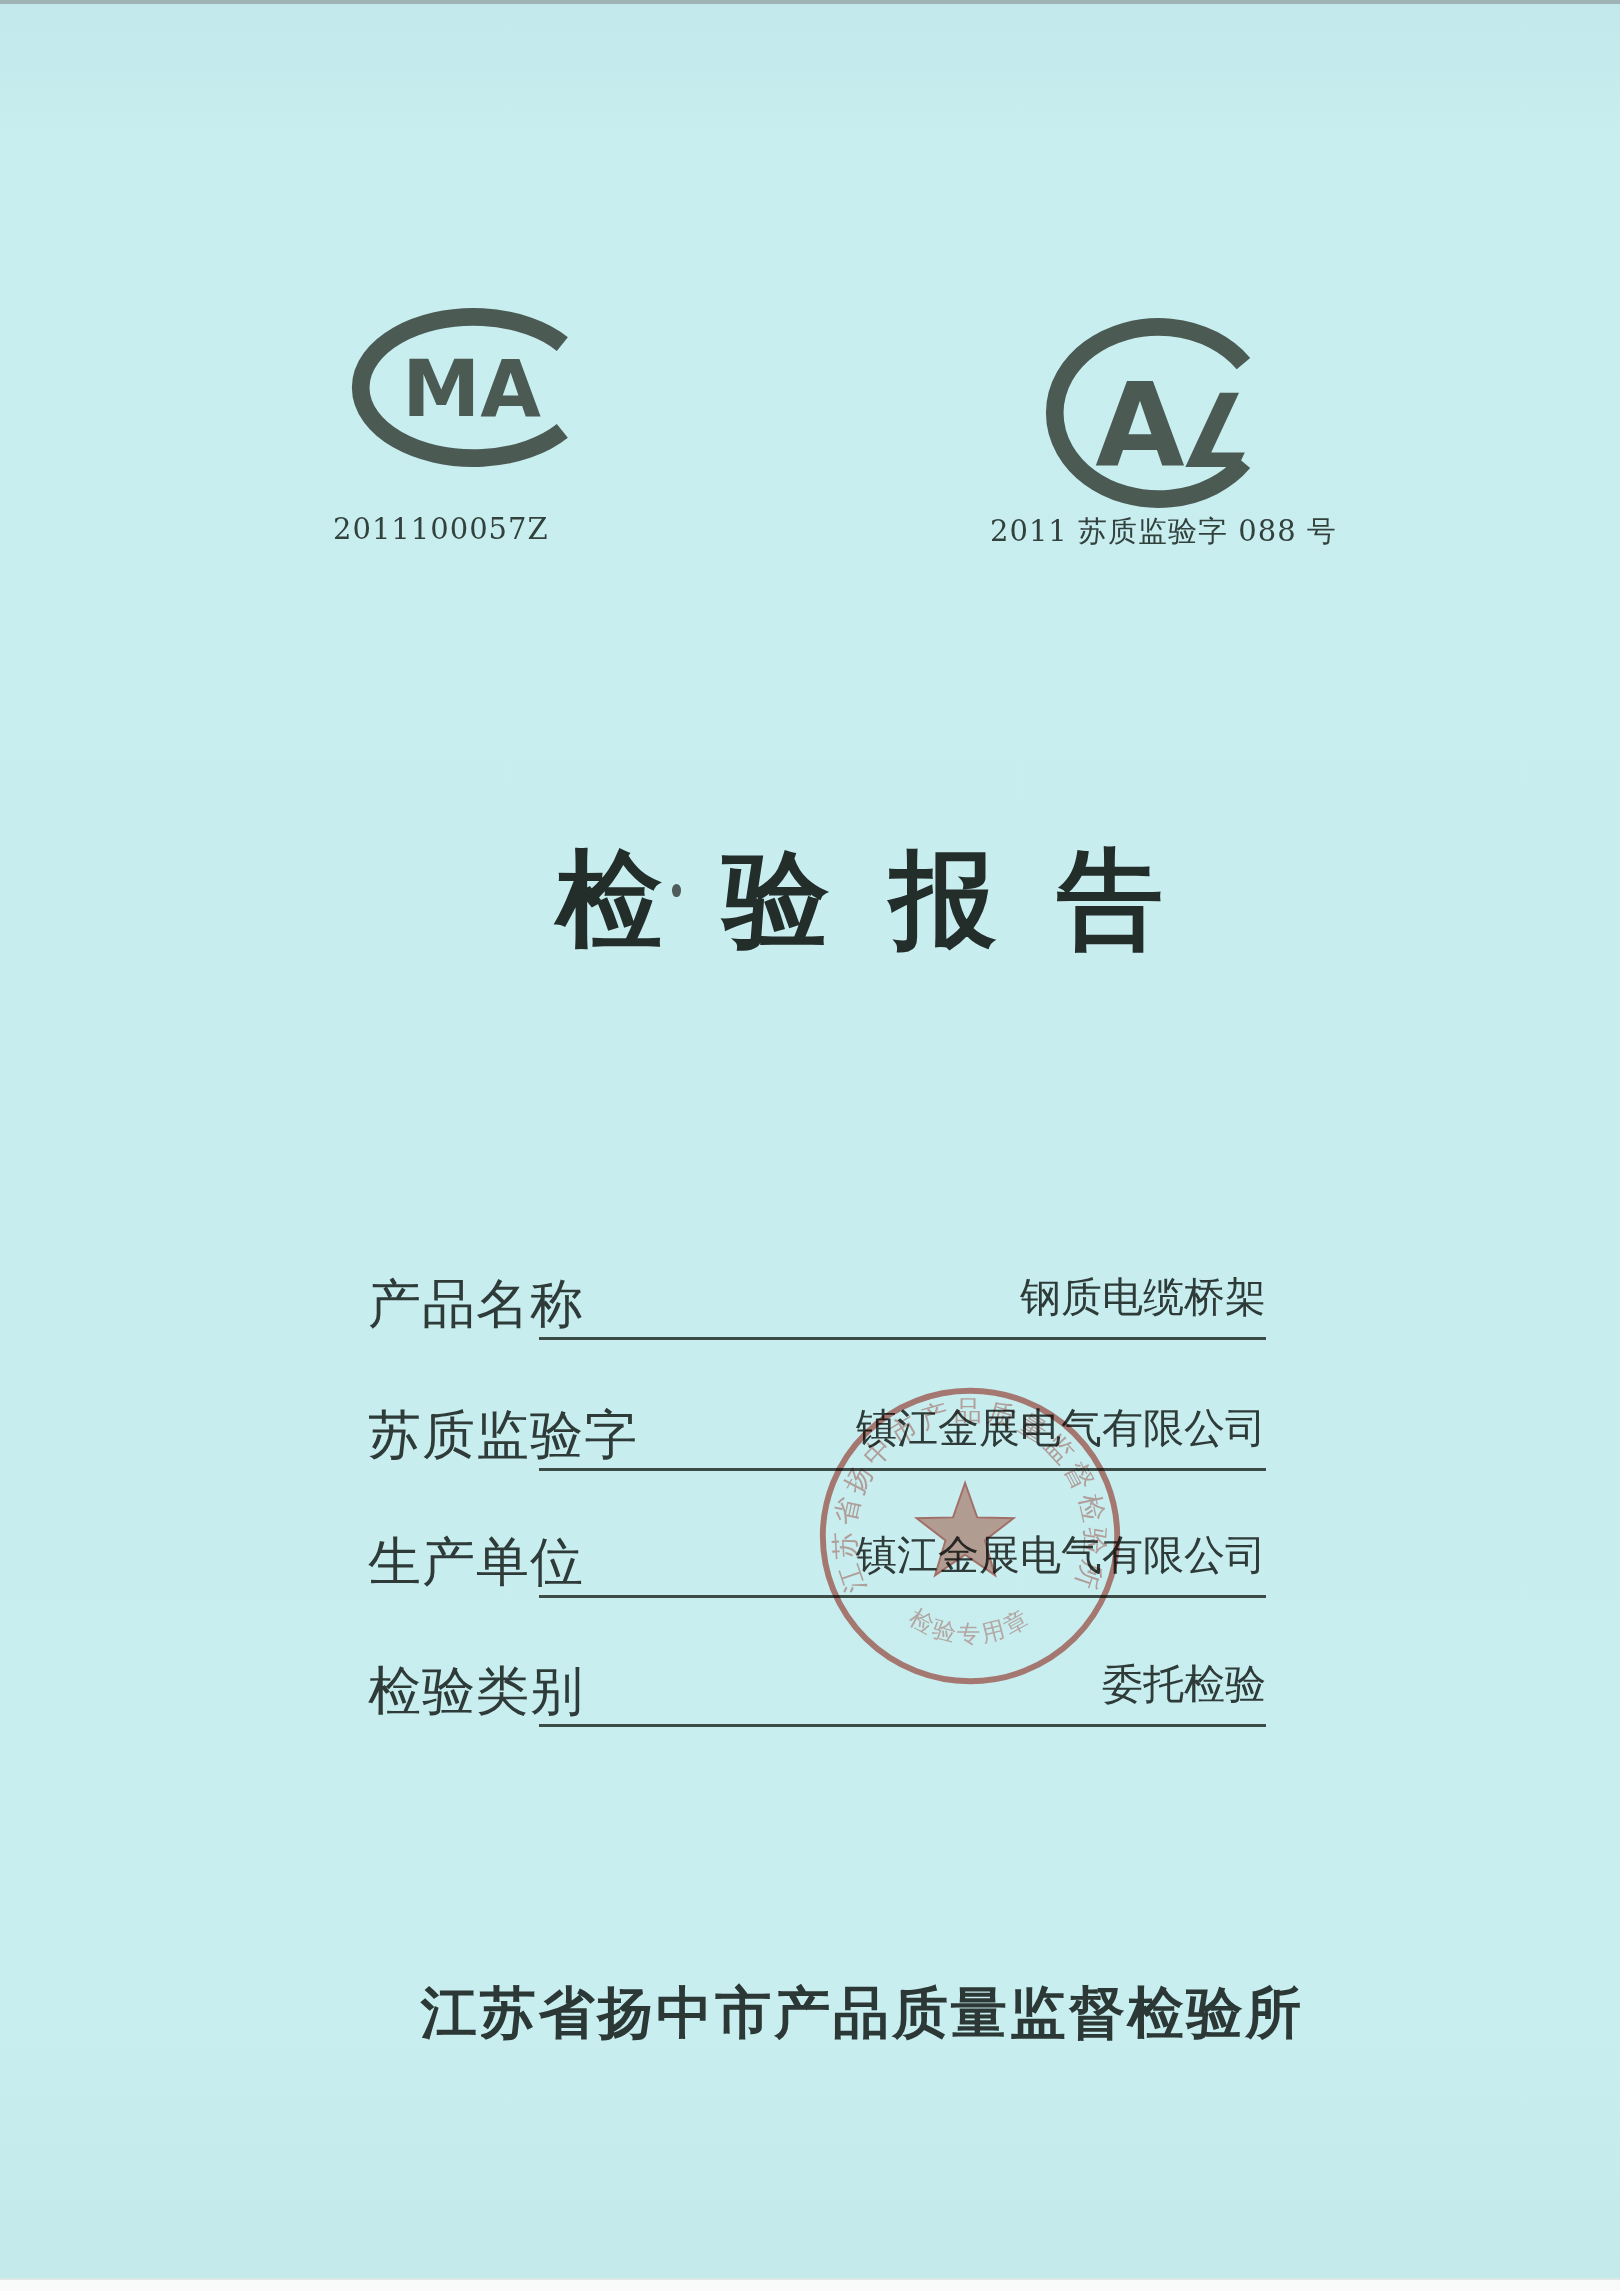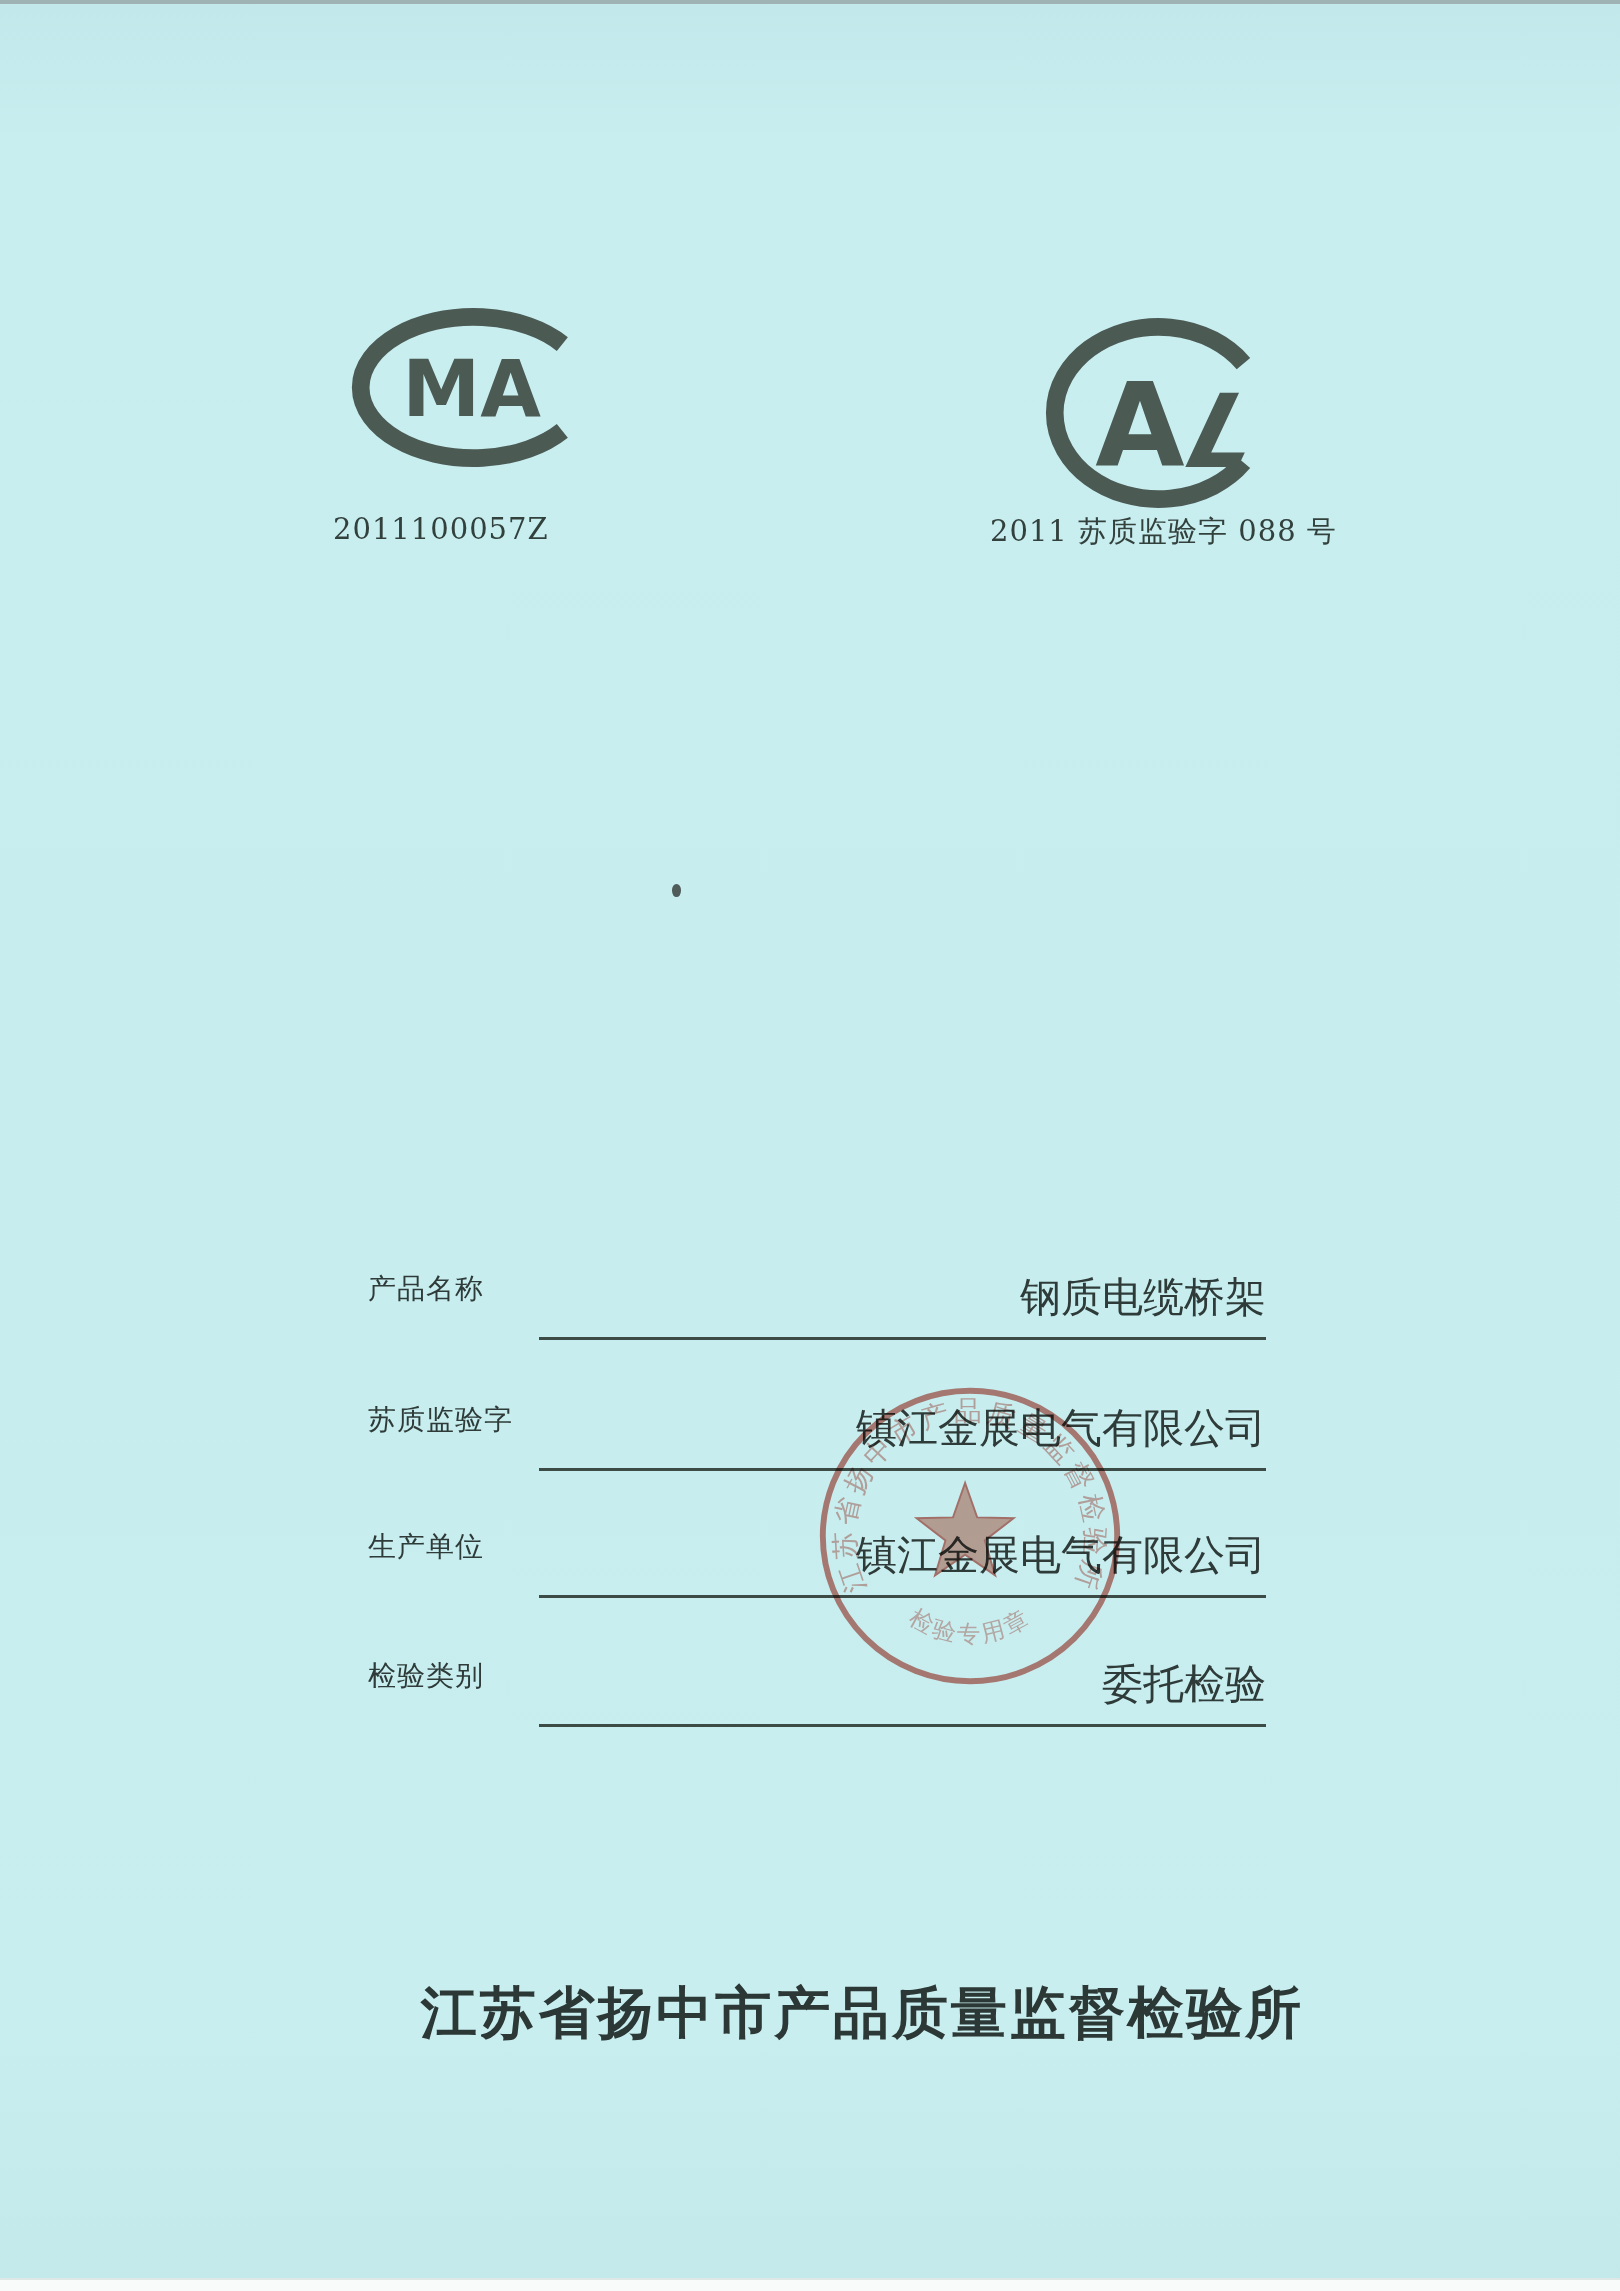--- a/index.html
+++ b/index.html
@@ -30,22 +30,22 @@
     font-size:41px;white-space:pre;color:#2c3935;line-height:1.1;
   }
   .ink-speck{left:672px;top:880px;width:8.8px;height:12.7px;border-radius:50%;
     background:#39423f;opacity:.85;}
   
   .row{position:absolute;left:0;top:0;width:100%;height:0;}
   .row:nth-of-type(1){top:1273px;}
   .row:nth-of-type(2){top:1404px;}
   .row:nth-of-type(3){top:1531px;}
   .row:nth-of-type(4){top:1660px;}
-  .row .label{position:absolute;left:368px;top:0;font-size:28px;letter-spacing:1px;
-    color:#2e3b38;white-space:nowrap;line-height:1;font-family:Liberation Mono, monospace;}
+  .row .label{position:absolute;left:368px;top:0;font-size:53px;letter-spacing:1px;
+    color:#2e3b38;white-space:nowrap;line-height:1;}
   .row .value{position:absolute;left:539px;top:0;width:727px;text-align:right;
     font-size:41px;color:#2e3b38;white-space:nowrap;line-height:1;}
   .row .rule{position:absolute;left:539px;top:60px;width:727px;height:2.9px;
     background:#3c4b46;}
   
   .stamp{left:813px;top:1375px;width:314px;height:314px;mix-blend-mode:multiply;}
   
   .institute{
     left:402px;top:1972px;width:921px;text-align:center;
     font-size:56px;font-weight:bold;letter-spacing:2.9px;color:#2c3835;white-space:nowrap;
@@ -71,20 +71,21 @@
   </svg>
   <div class="abs mark-code cma-code">2011100057Z</div>
 
   <svg class="abs cal-mark" viewBox="0 0 234 194" aria-hidden="true">
     <path class="mark-stroke" d="M203.8 147.5 A106 88 0 1 1 203.8 46.5"></path>
     <text class="mark-letter" x="98" y="150" font-size="118" text-anchor="middle">A</text>
     <text class="mark-letter" text-anchor="middle" font-size="104" transform="translate(168,152) skewX(-25)">L</text>
   </svg>
   <div class="abs mark-code cal-code">2011 苏质监验字 088 号</div>
 
+  <div class="abs report-title">检验报告</div>
   <div class="abs ink-speck"></div>
 
   <div id="rows">
     <div class="row">
       <span class="label">产品名称</span>
       <span class="value">钢质电缆桥架</span>
       <span class="rule"></span>
     </div>
 
     <div class="row">

